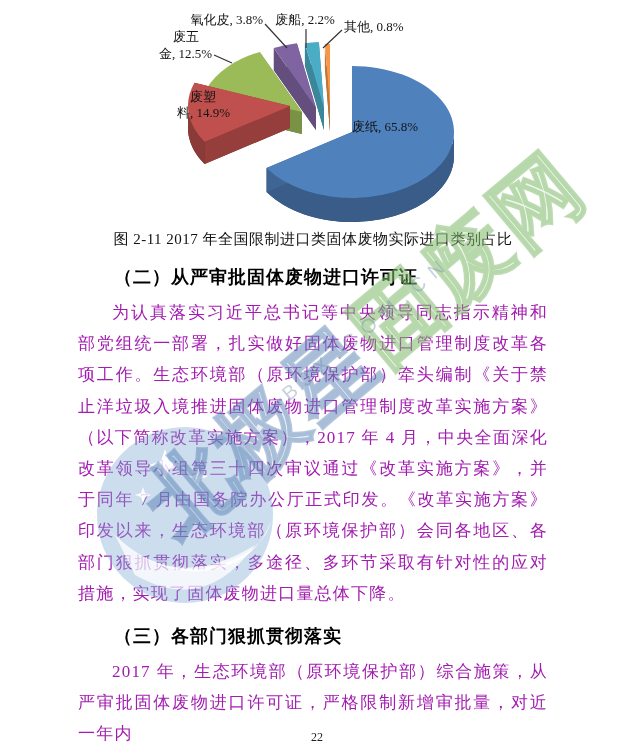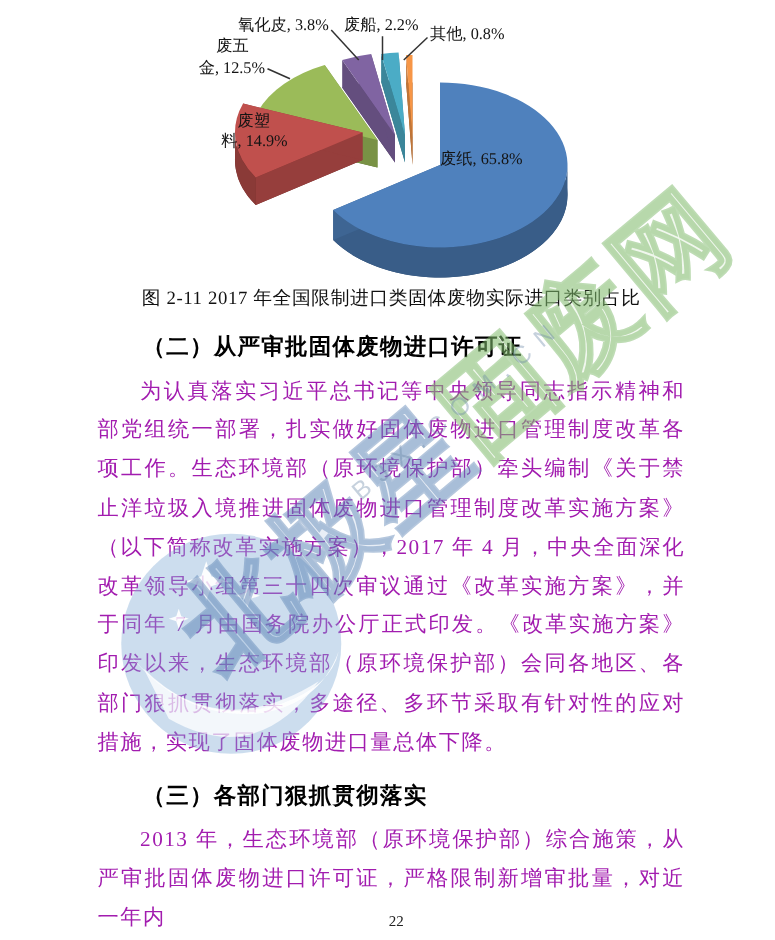--- a/index.html
+++ b/index.html
@@ -107,21 +107,21 @@
       </svg>
   </div>
 
   <div class="content">
     <div class="caption">图 2-11 2017 年全国限制进口类固体废物实际进口类别占比</div>
 
     <div class="sec-heading">（二）从严审批固体废物进口许可证</div>
     <p class="body-para">为认真落实习近平总书记等中央领导同志指示精神和部党组统一部署，扎实做好固体废物进口管理制度改革各项工作。生态环境部（原环境保护部）牵头编制《关于禁止洋垃圾入境推进固体废物进口管理制度改革实施方案》（以下简称改革实施方案），2017 年 4 月，中央全面深化改革领导小组第三十四次审议通过《改革实施方案》，并于同年 7 月由国务院办公厅正式印发。《改革实施方案》印发以来，生态环境部（原环境保护部）会同各地区、各部门狠抓贯彻落实，多途径、多环节采取有针对性的应对措施，实现了固体废物进口量总体下降。</p>
 
     <div class="sec-heading">（三）各部门狠抓贯彻落实</div>
-    <p class="body-para">2013 年，生态环境部（原环境保护部）综合施策，从严审批固体废物进口许可证，严格限制新增审批量，对近一年内</p>
+    <p class="body-para">2017 年，生态环境部（原环境保护部）综合施策，从严审批固体废物进口许可证，严格限制新增审批量，对近一年内</p>
   </div>
 
   <div class="page-number">22</div>
 
   <div class="watermark">
     <svg class="wm-logo" width="180" height="180" viewBox="0 0 180 180">
       <circle cx="90" cy="90" r="88" fill="rgba(130,172,214,0.48)"></circle>
       <path d="M 8 98 Q 60 160 130 138 Q 170 124 176 96
                Q 160 140 110 146 Q 50 150 8 98 Z" fill="rgba(255,255,255,0.9)"></path>
       <path d="M 20 110 Q 80 170 160 120 Q 110 190 40 150 Z" fill="rgba(255,255,255,0.75)"></path>

